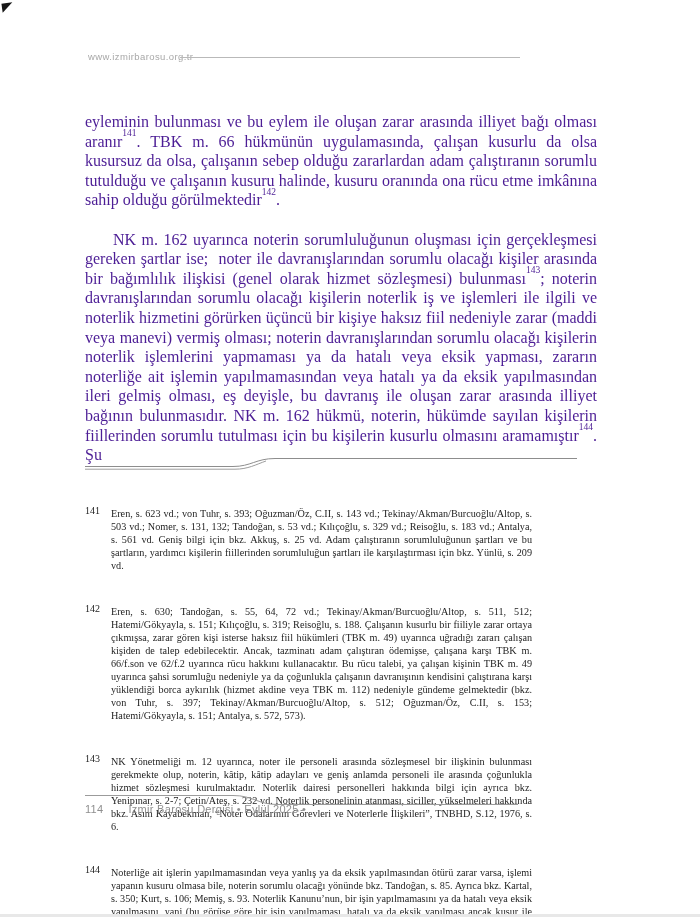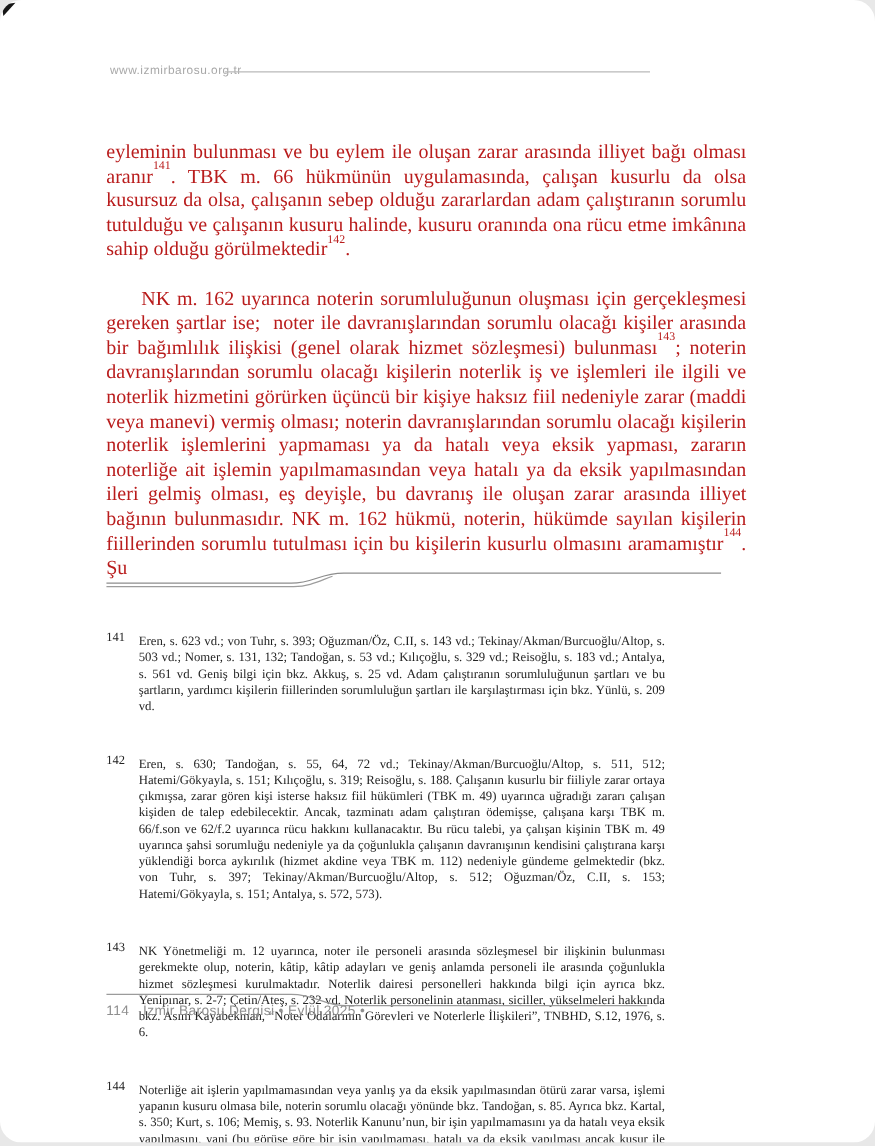--- a/index.html
+++ b/index.html
@@ -3,21 +3,20 @@
 <meta charset="utf-8">
 <style>
   html,body { margin:0; padding:0; background:#e8e8e8; }
   .page {
     position:relative;
     width:700px; height:914px;
     margin:0 auto;
     background:#ffffff;
     font-family:"Liberation Serif", serif;
     overflow:hidden;
-    border-radius:17px;
   }
   
   .artifact {
     position:absolute; left:2px; top:3px;
     width:0; height:0;
     border-left:11px solid #161616;
     border-bottom:9px solid transparent;
     transform:rotate(-8deg);
   }
   
@@ -29,21 +28,21 @@
   }
   .header-rule {
     position:absolute; left:180px; top:57px;
     width:340px; height:0;
     border-top:1px solid #b9b9b9;
   }
   
   .bodytext {
     position:absolute; left:85px; top:112px;
     width:512px;
-    color:#b91c1c;
+    color:#4c1d95;
   }
   .bodytext p {
     margin:0;
     font-size:16px;
     line-height:19.6px;
     text-align:justify;
   }
   .bodytext p.indent { margin-top:19.6px; text-indent:28px; }
   .bodytext sup, .fn-text sup {
     font-size:9.5px;
@@ -71,21 +70,21 @@
   }
   
   .footer-swoosh { position:absolute; left:85px; top:793px; }
   .footer-text {
     position:absolute; left:85px; top:803px;
     font-family:"Liberation Sans", sans-serif;
     font-size:11px; letter-spacing:0.3px;
     color:#8f8f8f;
     white-space:nowrap;
   }
-  .footer-text .pageno { margin-right:11px; }
+  .footer-text .pageno { margin-right:25px; }
 </style>
 </head>
 <body>
 
 <div class="page">
 
   <div class="artifact"></div>
 
   <div class="header-url">www.izmirbarosu.org.tr</div>
   <div class="header-rule"></div>

